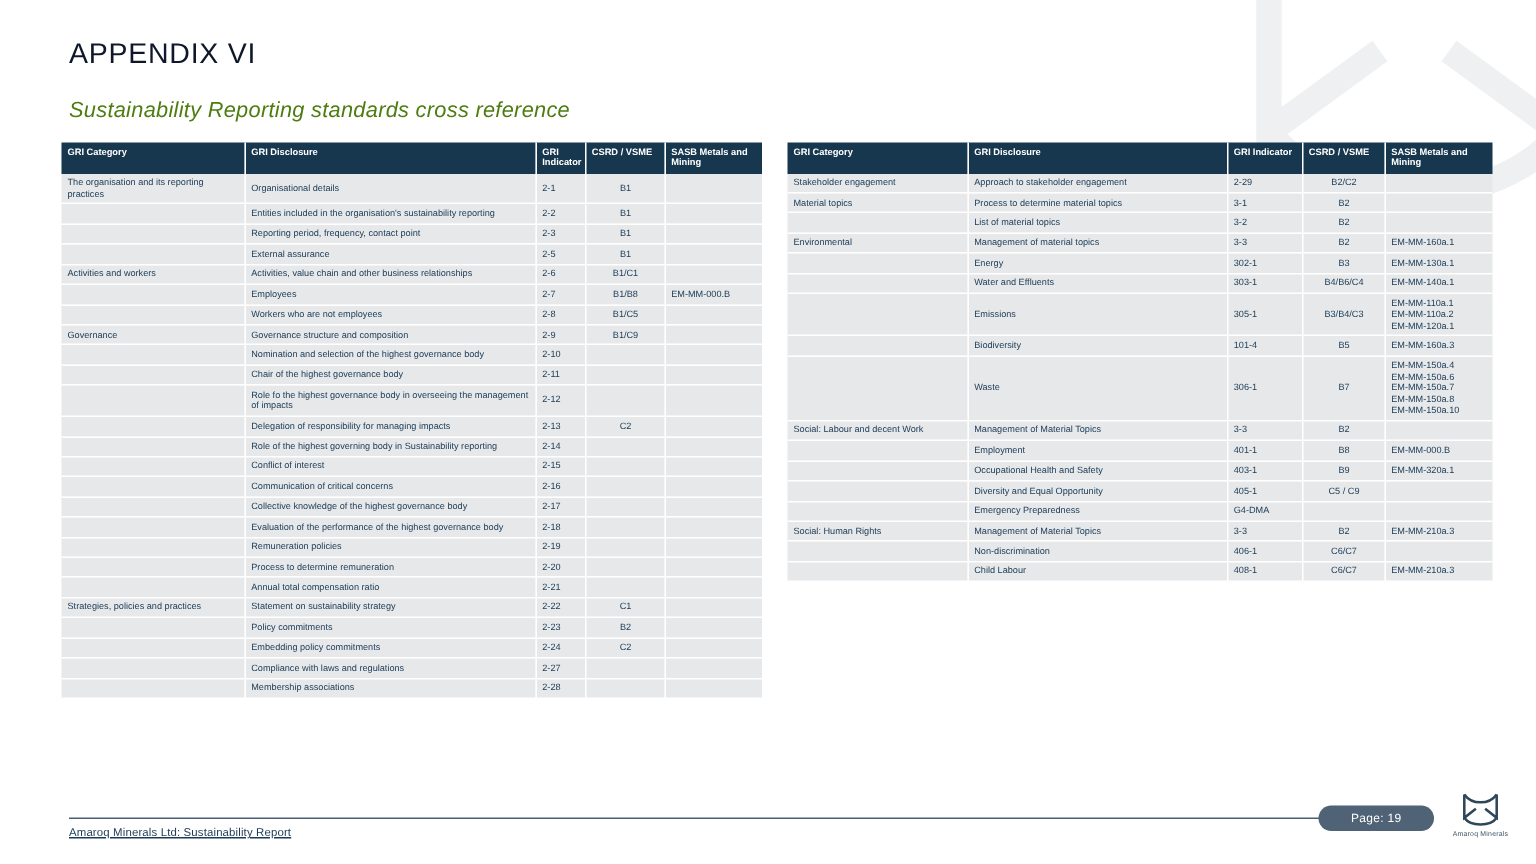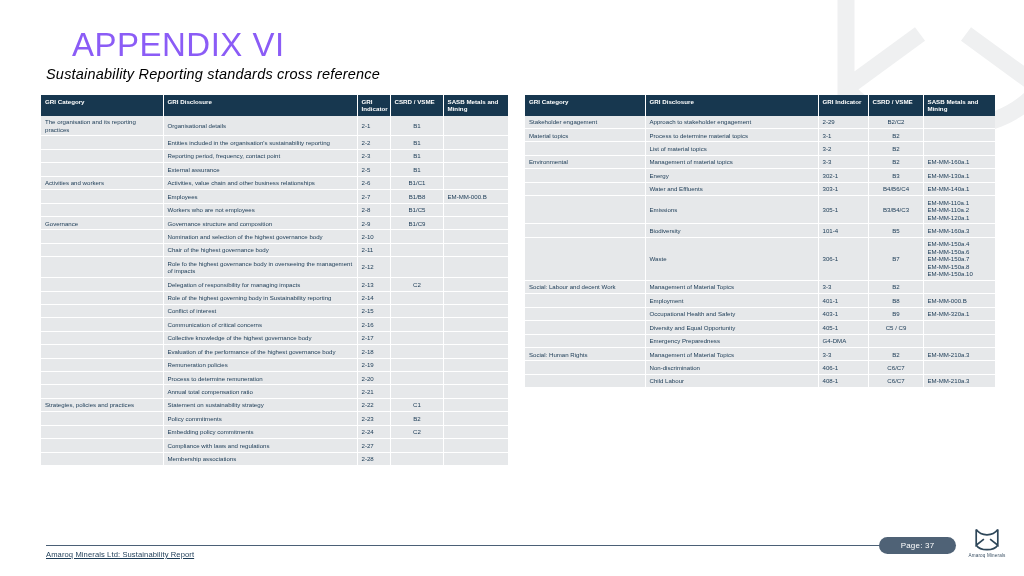--- a/index.html
+++ b/index.html
@@ -15,28 +15,27 @@
   .watermark{
     position:absolute; top:-62px; right:-34px;
     width:230px; height:205px;
     opacity:1; pointer-events:none;
   }
   .watermark svg{display:block;width:100%;height:100%;}
 
   
   .page-title{
     position:absolute; left:46px; top:26px;
-    font-size:33px; font-weight:400; letter-spacing:.5px;
-    color:#8b5cf6;
-    margin-left:26px;
+    font-size:19px; font-weight:400; letter-spacing:.5px;
+    color:#0f172a;
   }
   .page-subtitle{
     position:absolute; left:46px; top:66px;
     font-size:14.5px; font-style:italic; font-weight:400;
-    color:#000000; letter-spacing:.2px;
+    color:#4d7c0f; letter-spacing:.2px;
   }
 
   
   .tbl-wrap{ position:absolute; }
   .tbl-wrap.left{ left:41px; top:95px; width:467px; }
   .tbl-wrap.right{ left:525px; top:95px; width:470px; }
 
   table.x{
     border-collapse:collapse;
     width:100%;
@@ -459,21 +458,21 @@
           <td class="c-ind ml">408-1</td>
           <td class="c-csrd ml">C6/C7</td>
           <td class="c-sasb ml">EM-MM-210a.3</td>
         </tr>
       </tbody>
   </table>
 </div>
 
 <div class="foot-rule"></div>
 <div class="foot-text">Amaroq Minerals Ltd: Sustainability Report</div>
-<div class="page-badge">Page: 37</div>
+<div class="page-badge">Page: 19</div>
 <div class="brand">
   <svg width="26" height="24" viewBox="0 0 26 24" xmlns="http://www.w3.org/2000/svg">
     <g fill="none" stroke="#2e4759" stroke-width="1.7" stroke-linejoin="miter">
       <path d="M2.2 1.6 L2.2 17.2 L9.9 11.2"></path>
       <path d="M23.8 1.6 L23.8 17.2 L16.1 11.2"></path>
       <path d="M2.2 1.6 C 7.2 8.6, 18.8 8.6, 23.8 1.6"></path>
       <path d="M2.2 17.2 C 6.4 23.2, 19.6 23.2, 23.8 17.2"></path>
     </g>
   </svg>
   <div class="brand-name">Amaroq Minerals</div>

